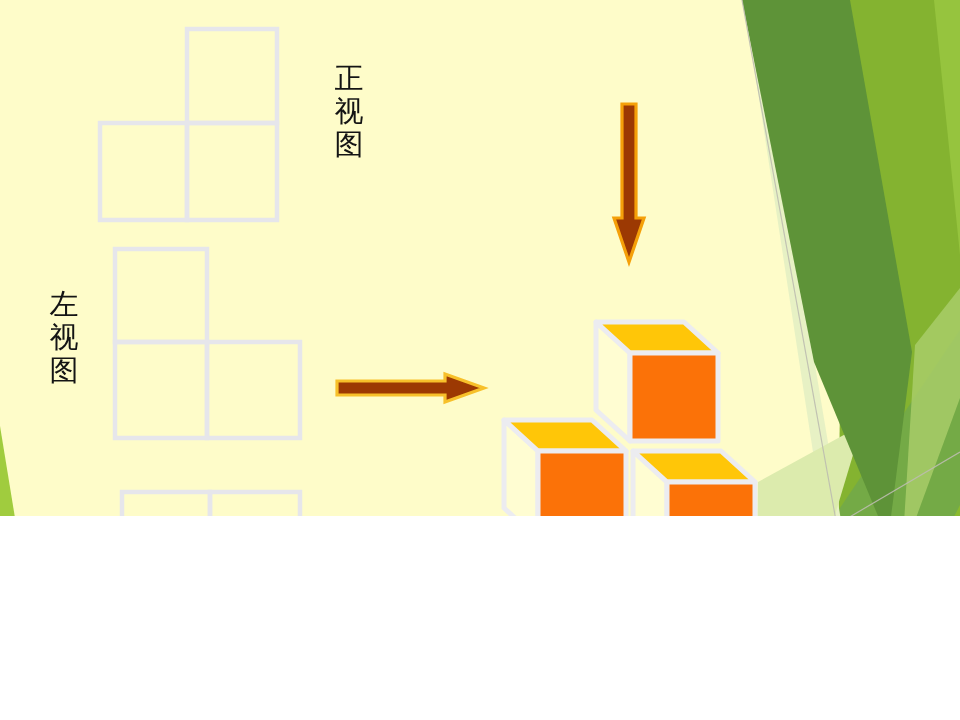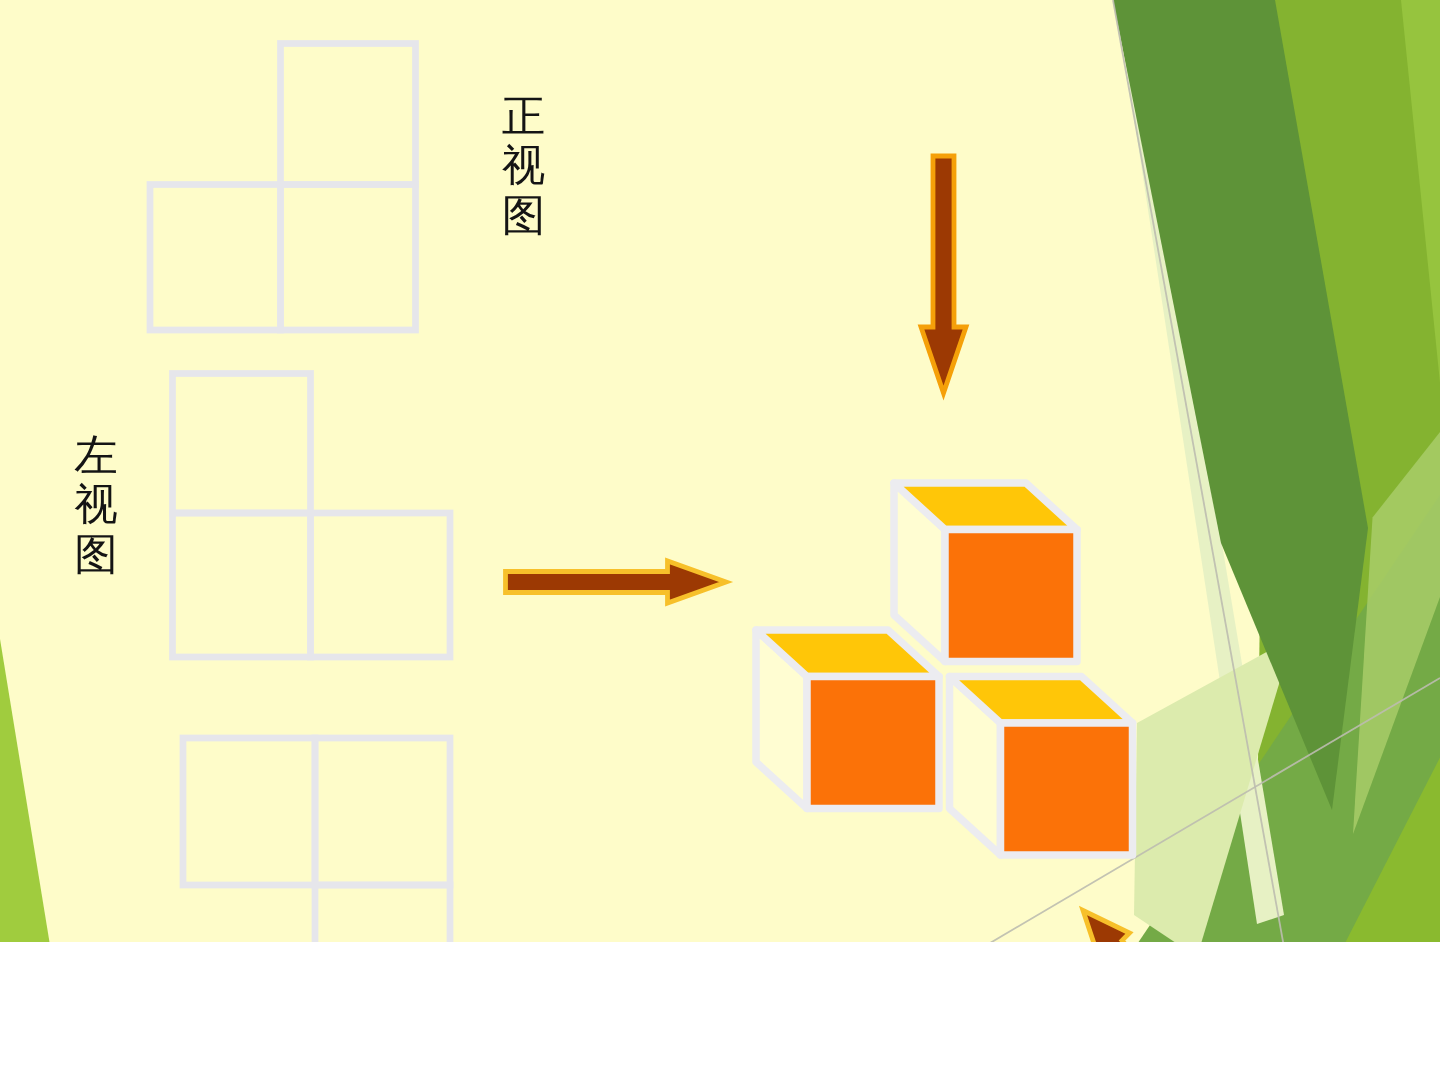--- a/index.html
+++ b/index.html
@@ -1,19 +1,19 @@
 <!DOCTYPE html>
 <html style="--bg: #FEFCC9; --ink: #141414; --outline: #E6E6EB; --thin-line: #BDBDB0; --cube-top: #FFC608; --cube-front: #FB7208; --cube-side: #FFFDD2; --cube-edge: #ECECF0; --arrow-fill: #9C3903; --arrow-gold: #F7C02A; --arrow-orange: #F5A009; --g-bright: #84B330; --g-light-top: #96C43E; --g-mid-leaf: #74AA46; --g-bright-bottom: #8ABA2F; --g-pale-strip: #E7F1C4; --g-pale-wedge: #DCEBAD; --g-dark-leaf: #5E9338; --g-light-mid: #A8CD68; --g-corner-wedge: #A0CC3E;"><head>
 <meta charset="utf-8">
 <style>
   html, body { margin: 0; padding: 0; background: #fff; }
   .slide {
     position: relative;
     width: 960px;
-    height: 628px;
+    height: 516px;
     overflow: hidden;
     background: var(--bg, #FEFCC9);
     font-family: "Liberation Serif", "DejaVu Serif", serif;
   }
   .slide svg { position: absolute; left: 0; top: 0; display: block; }
 
   
   .g-bright        { fill: var(--g-bright); }
   .g-light-top     { fill: var(--g-light-top); }
   .g-mid-leaf      { fill: var(--g-mid-leaf); }

